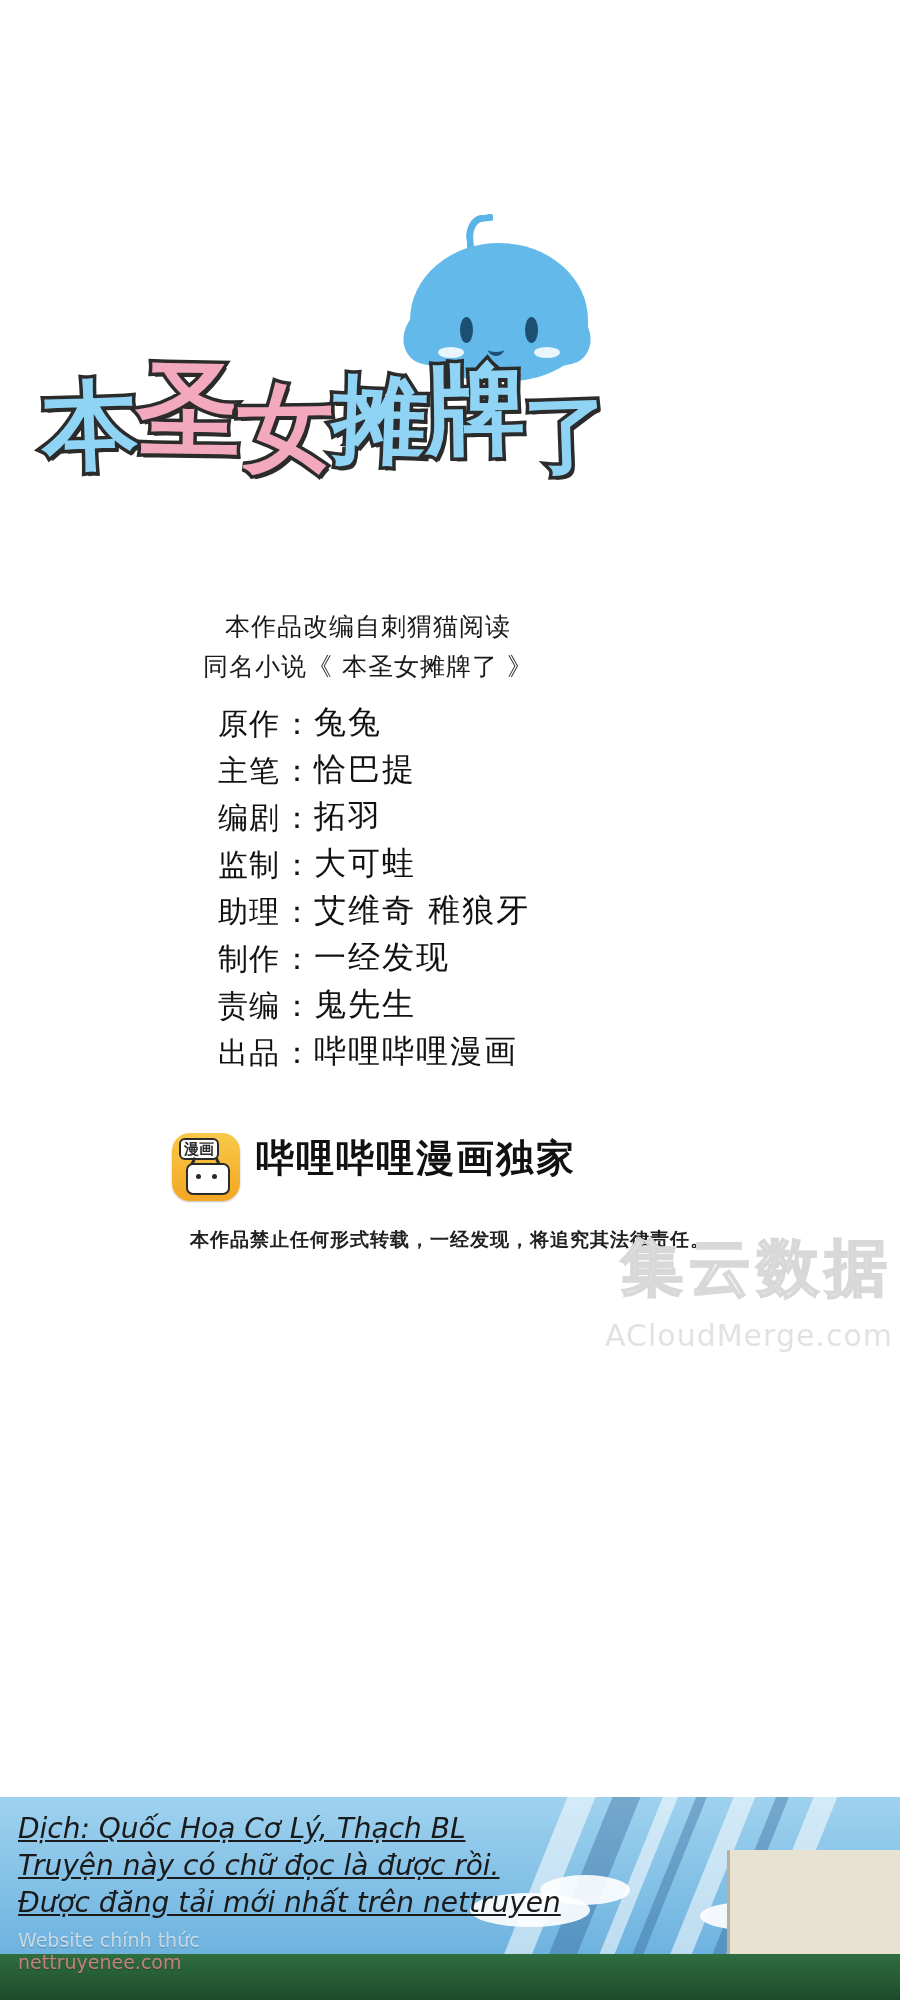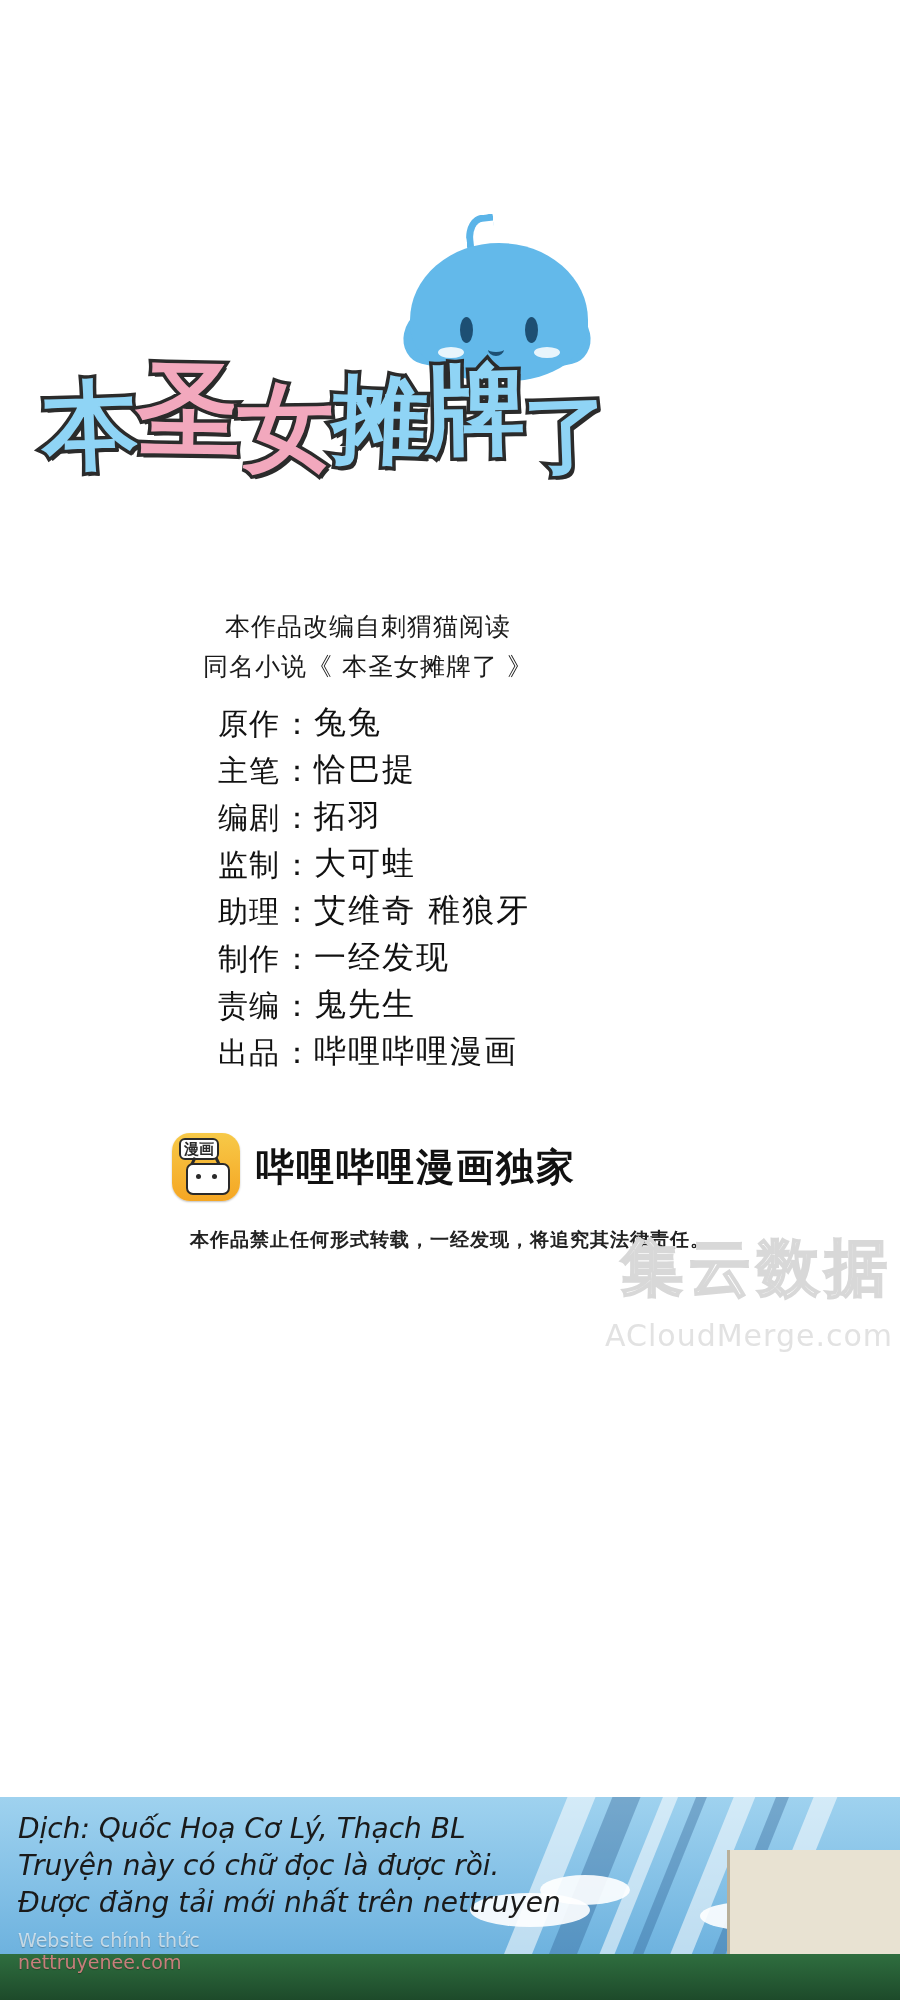--- a/index.html
+++ b/index.html
@@ -173,21 +173,20 @@
     letter-spacing: 2px;
     white-space: nowrap;
   }
 
   
   #exclusive-row {
     position: absolute;
     left: 172px;
     top: 1133px;
     display: flex;
-    align-items: center;
   }
   #bili-app-icon {
     position: relative;
     width: 68px;
     height: 68px;
     border-radius: 18px;
     background: linear-gradient(#f7c948, #f5a623);
     box-shadow: 0 1px 2px rgba(0,0,0,.25);
     overflow: hidden;
     flex: none;
@@ -336,20 +335,21 @@
     top: 14px;
     width: 700px;
   }
   #subtitle-block .sub-line {
     font-family: "DejaVu Sans", sans-serif;
     font-size: 28px;
     font-style: italic;
     color: #1a1a1a;
     line-height: 1.32;
     white-space: nowrap;
+    text-decoration: underline;
   }
   #site-watermark {
     position: absolute;
     left: 18px;
     top: 133px;
     font-family: "DejaVu Sans", sans-serif;
     font-size: 19px;
     color: rgba(255,255,255,.65);
     line-height: 1.15;
     text-shadow: 0 1px 1px rgba(0,0,0,.25);

